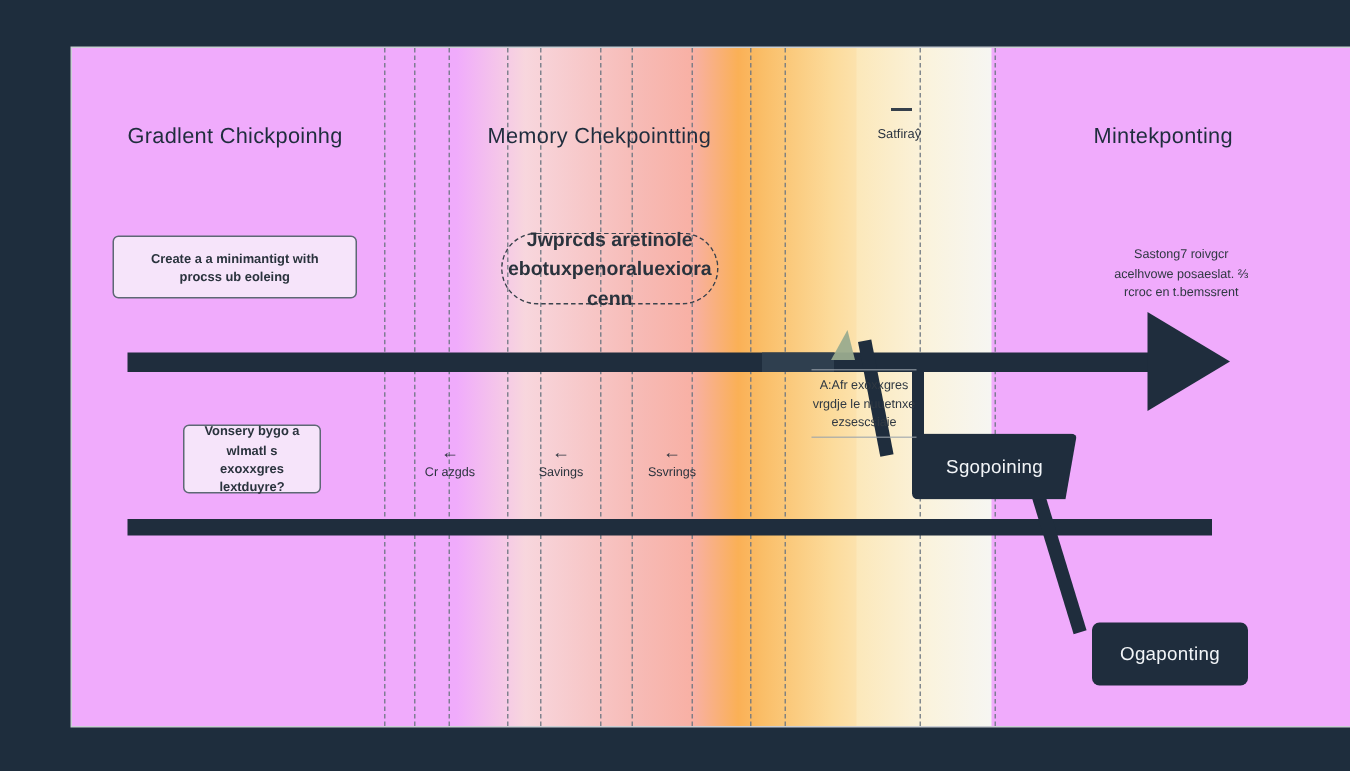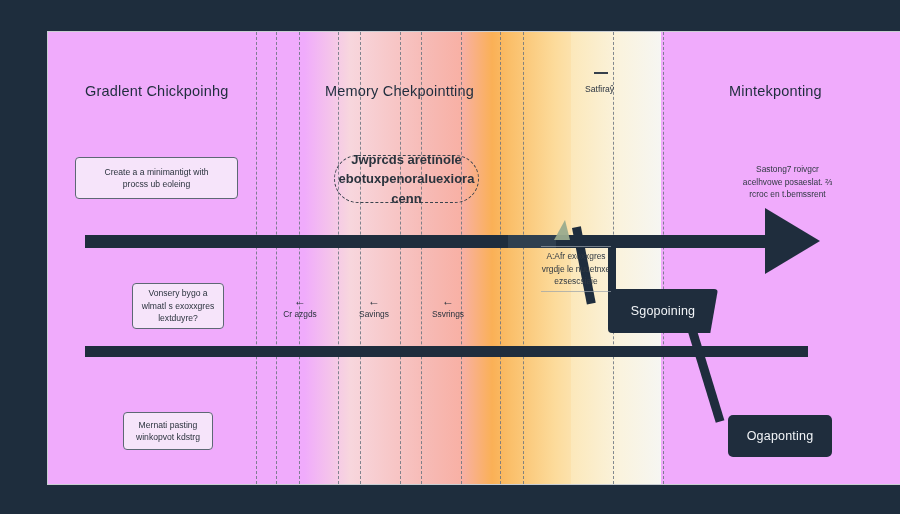--- a/index.html
+++ b/index.html
@@ -64,20 +64,21 @@
     position:absolute;
     border:1.4px solid #5d6874;
     border-radius:4px;
     background:rgba(248,249,249,.72);
     color:#2a333d;
     font-size:8.6px;line-height:1.45;
     display:flex;align-items:center;justify-content:center;
     text-align:center;
     padding:17px 6px;
     box-sizing:border-box;
+    font-weight:bold;
   }
 
   
   .stadium{
     position:absolute;
     border:1.5px dashed #3a434d;
     border-radius:999px;
     background:transparent;
     color:#2a333d;
     font-size:13px;line-height:1.5;
@@ -174,34 +175,28 @@
     <div class="dashmark" style="left:546px;top:40px"></div>
     <div class="tinylbl" style="left:537px;top:52px">Satfiraŷ</div>
 
     <div class="obox" style="left:27px;top:125px;width:163px;height:42px">
       <span>
         <span>Create a a minimantigt with</span><br>
         <span>procss ub eoleing</span>
       </span>
     </div>
 
-    <div class="obox" style="left:84px;top:251px;width:92px;height:46px">
+    <div class="obox" style="left:74px;top:251px;width:92px;height:46px">
       <span>
         <span>Vonsery bygo a</span><br>
         <span>wlmatl s exoxxgres</span><br>
         <span>lextduyre?</span>
       </span>
     </div>
 
-    <div class="obox" style="left:75px;top:380px;width:90px;height:38px">
-      <span>
-        <span>Mernati pasting</span><br>
-        <span>winkopvot kdstrg</span>
-      </span>
-    </div>
 
     <div class="stadium" style="left:286px;top:123px;width:145px;height:48px">
       <span>
         <span>Jwprcds aretinole</span><br>
         <span>ebotuxpenoraluexiora</span><br>
         <span>cenn</span>
       </span>
     </div>
 
     <div class="marker" style="left:215px;top:264px">

